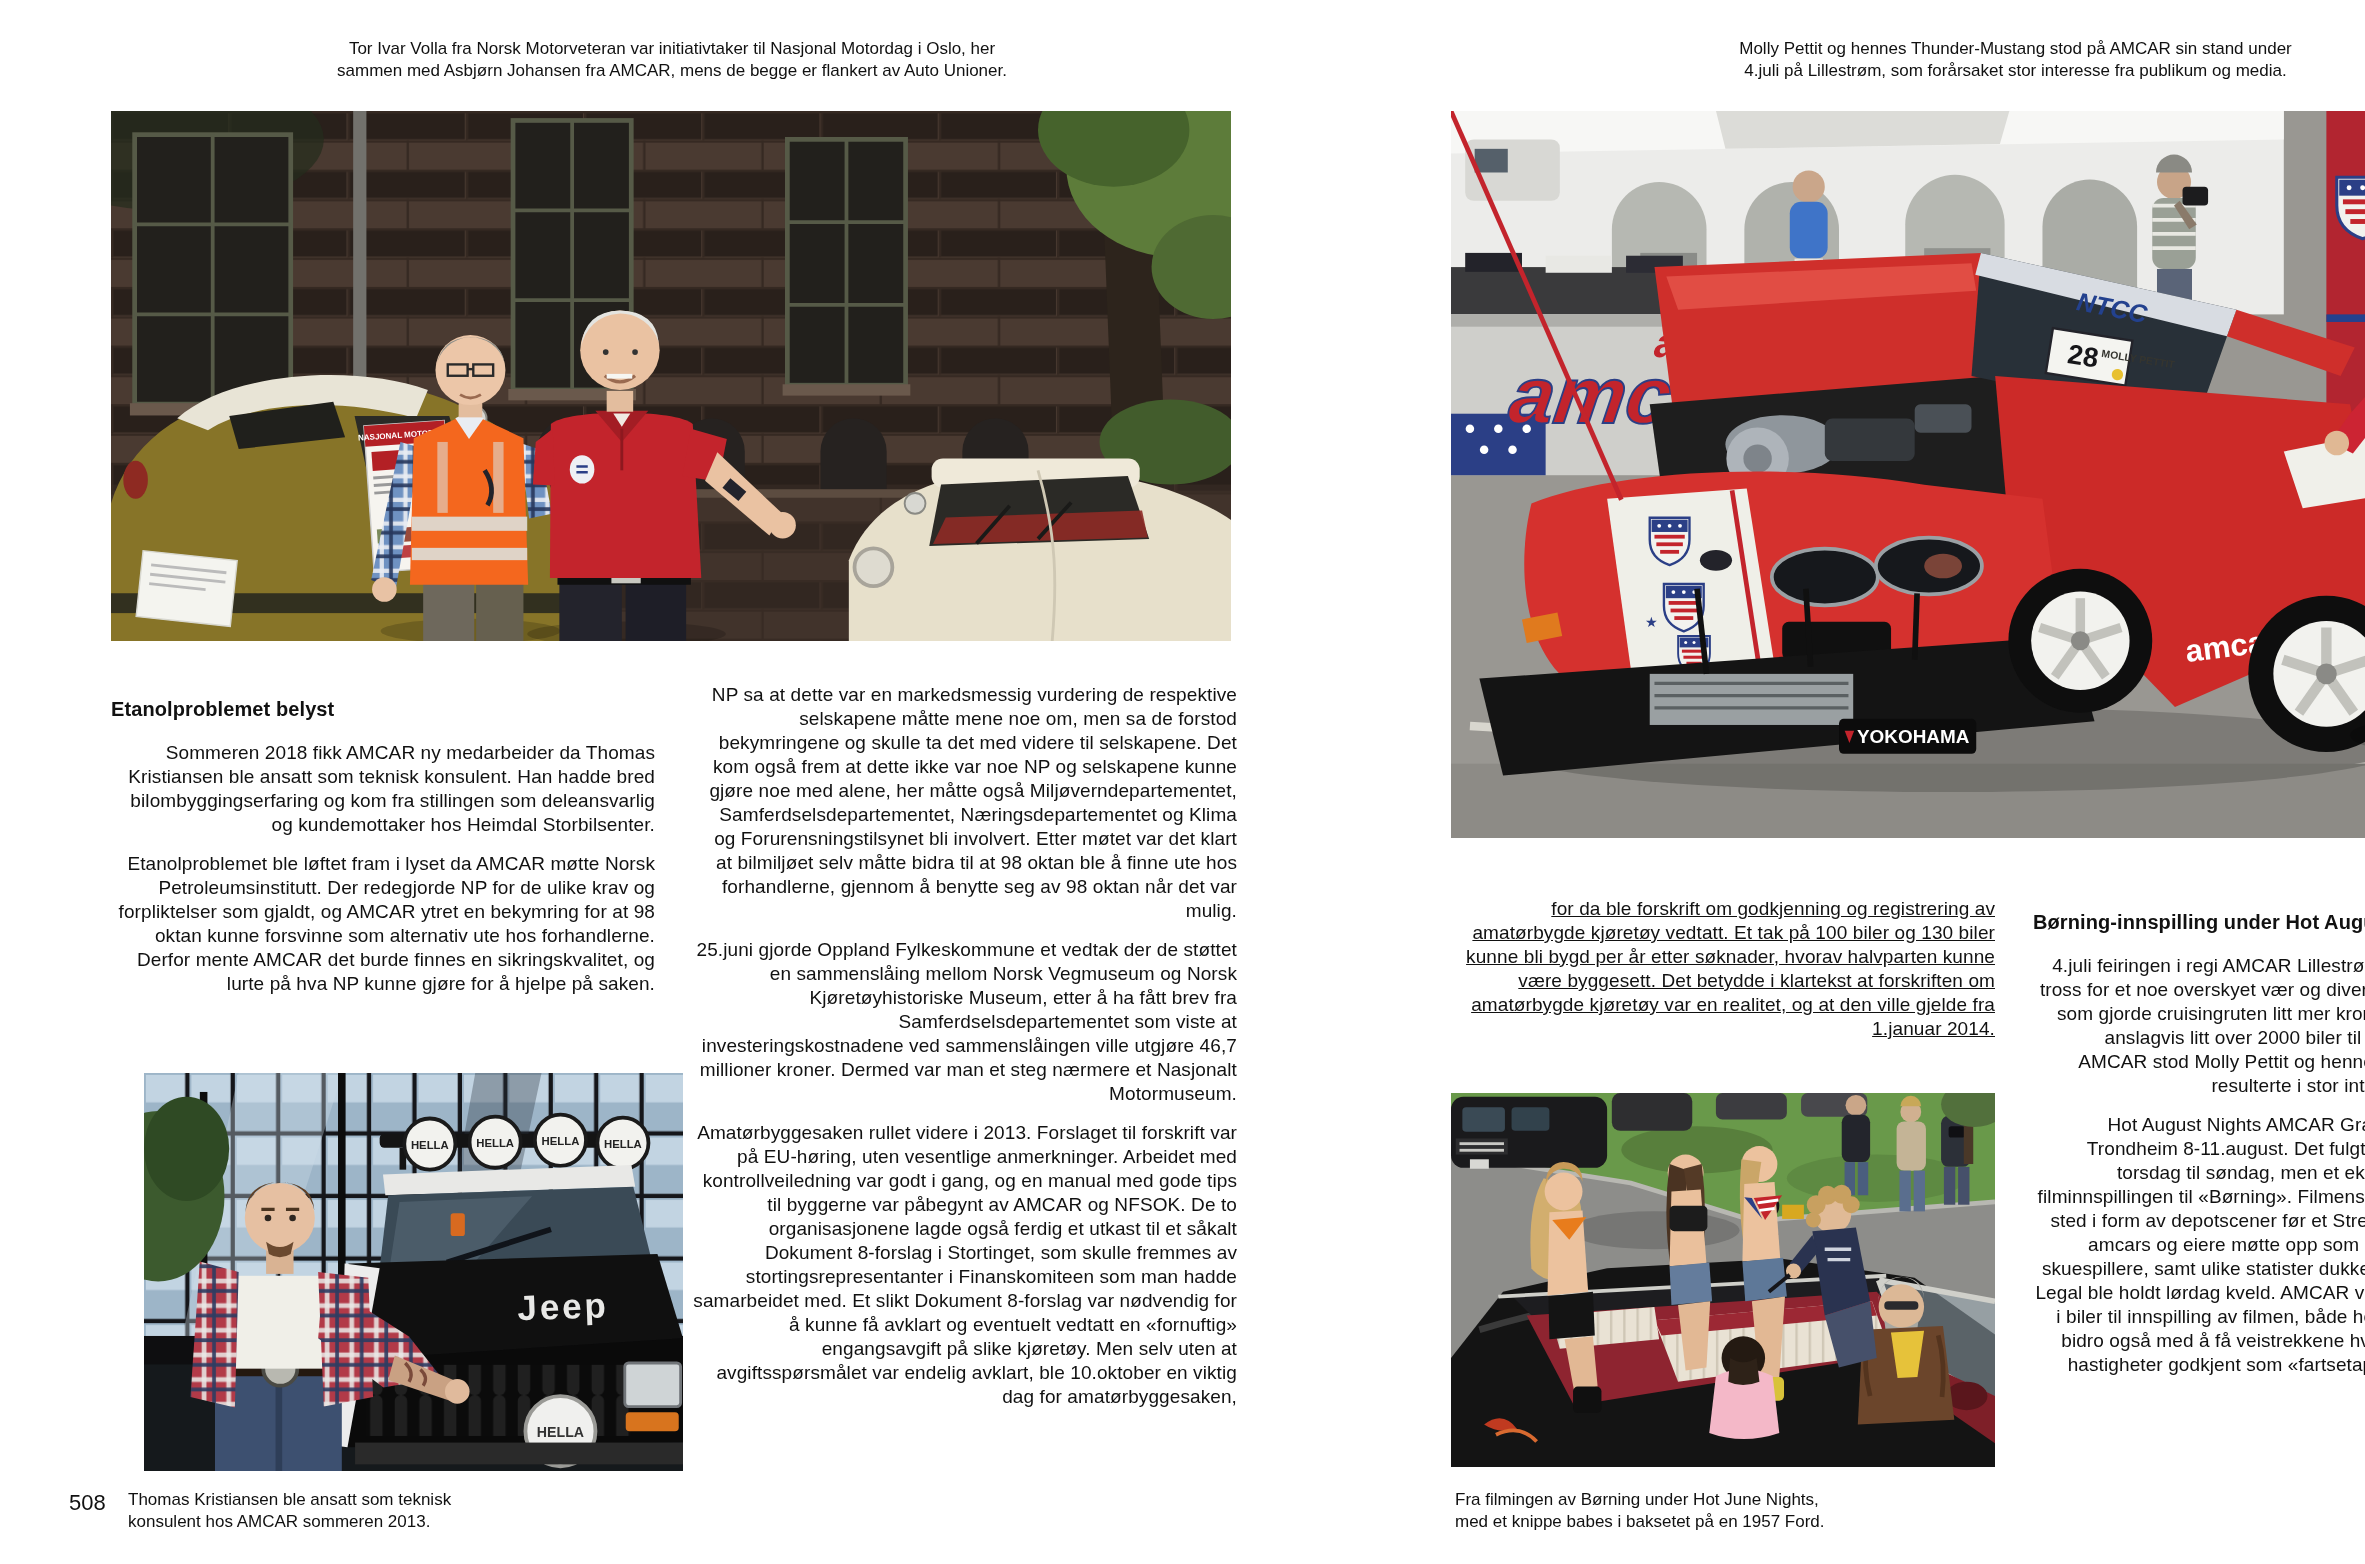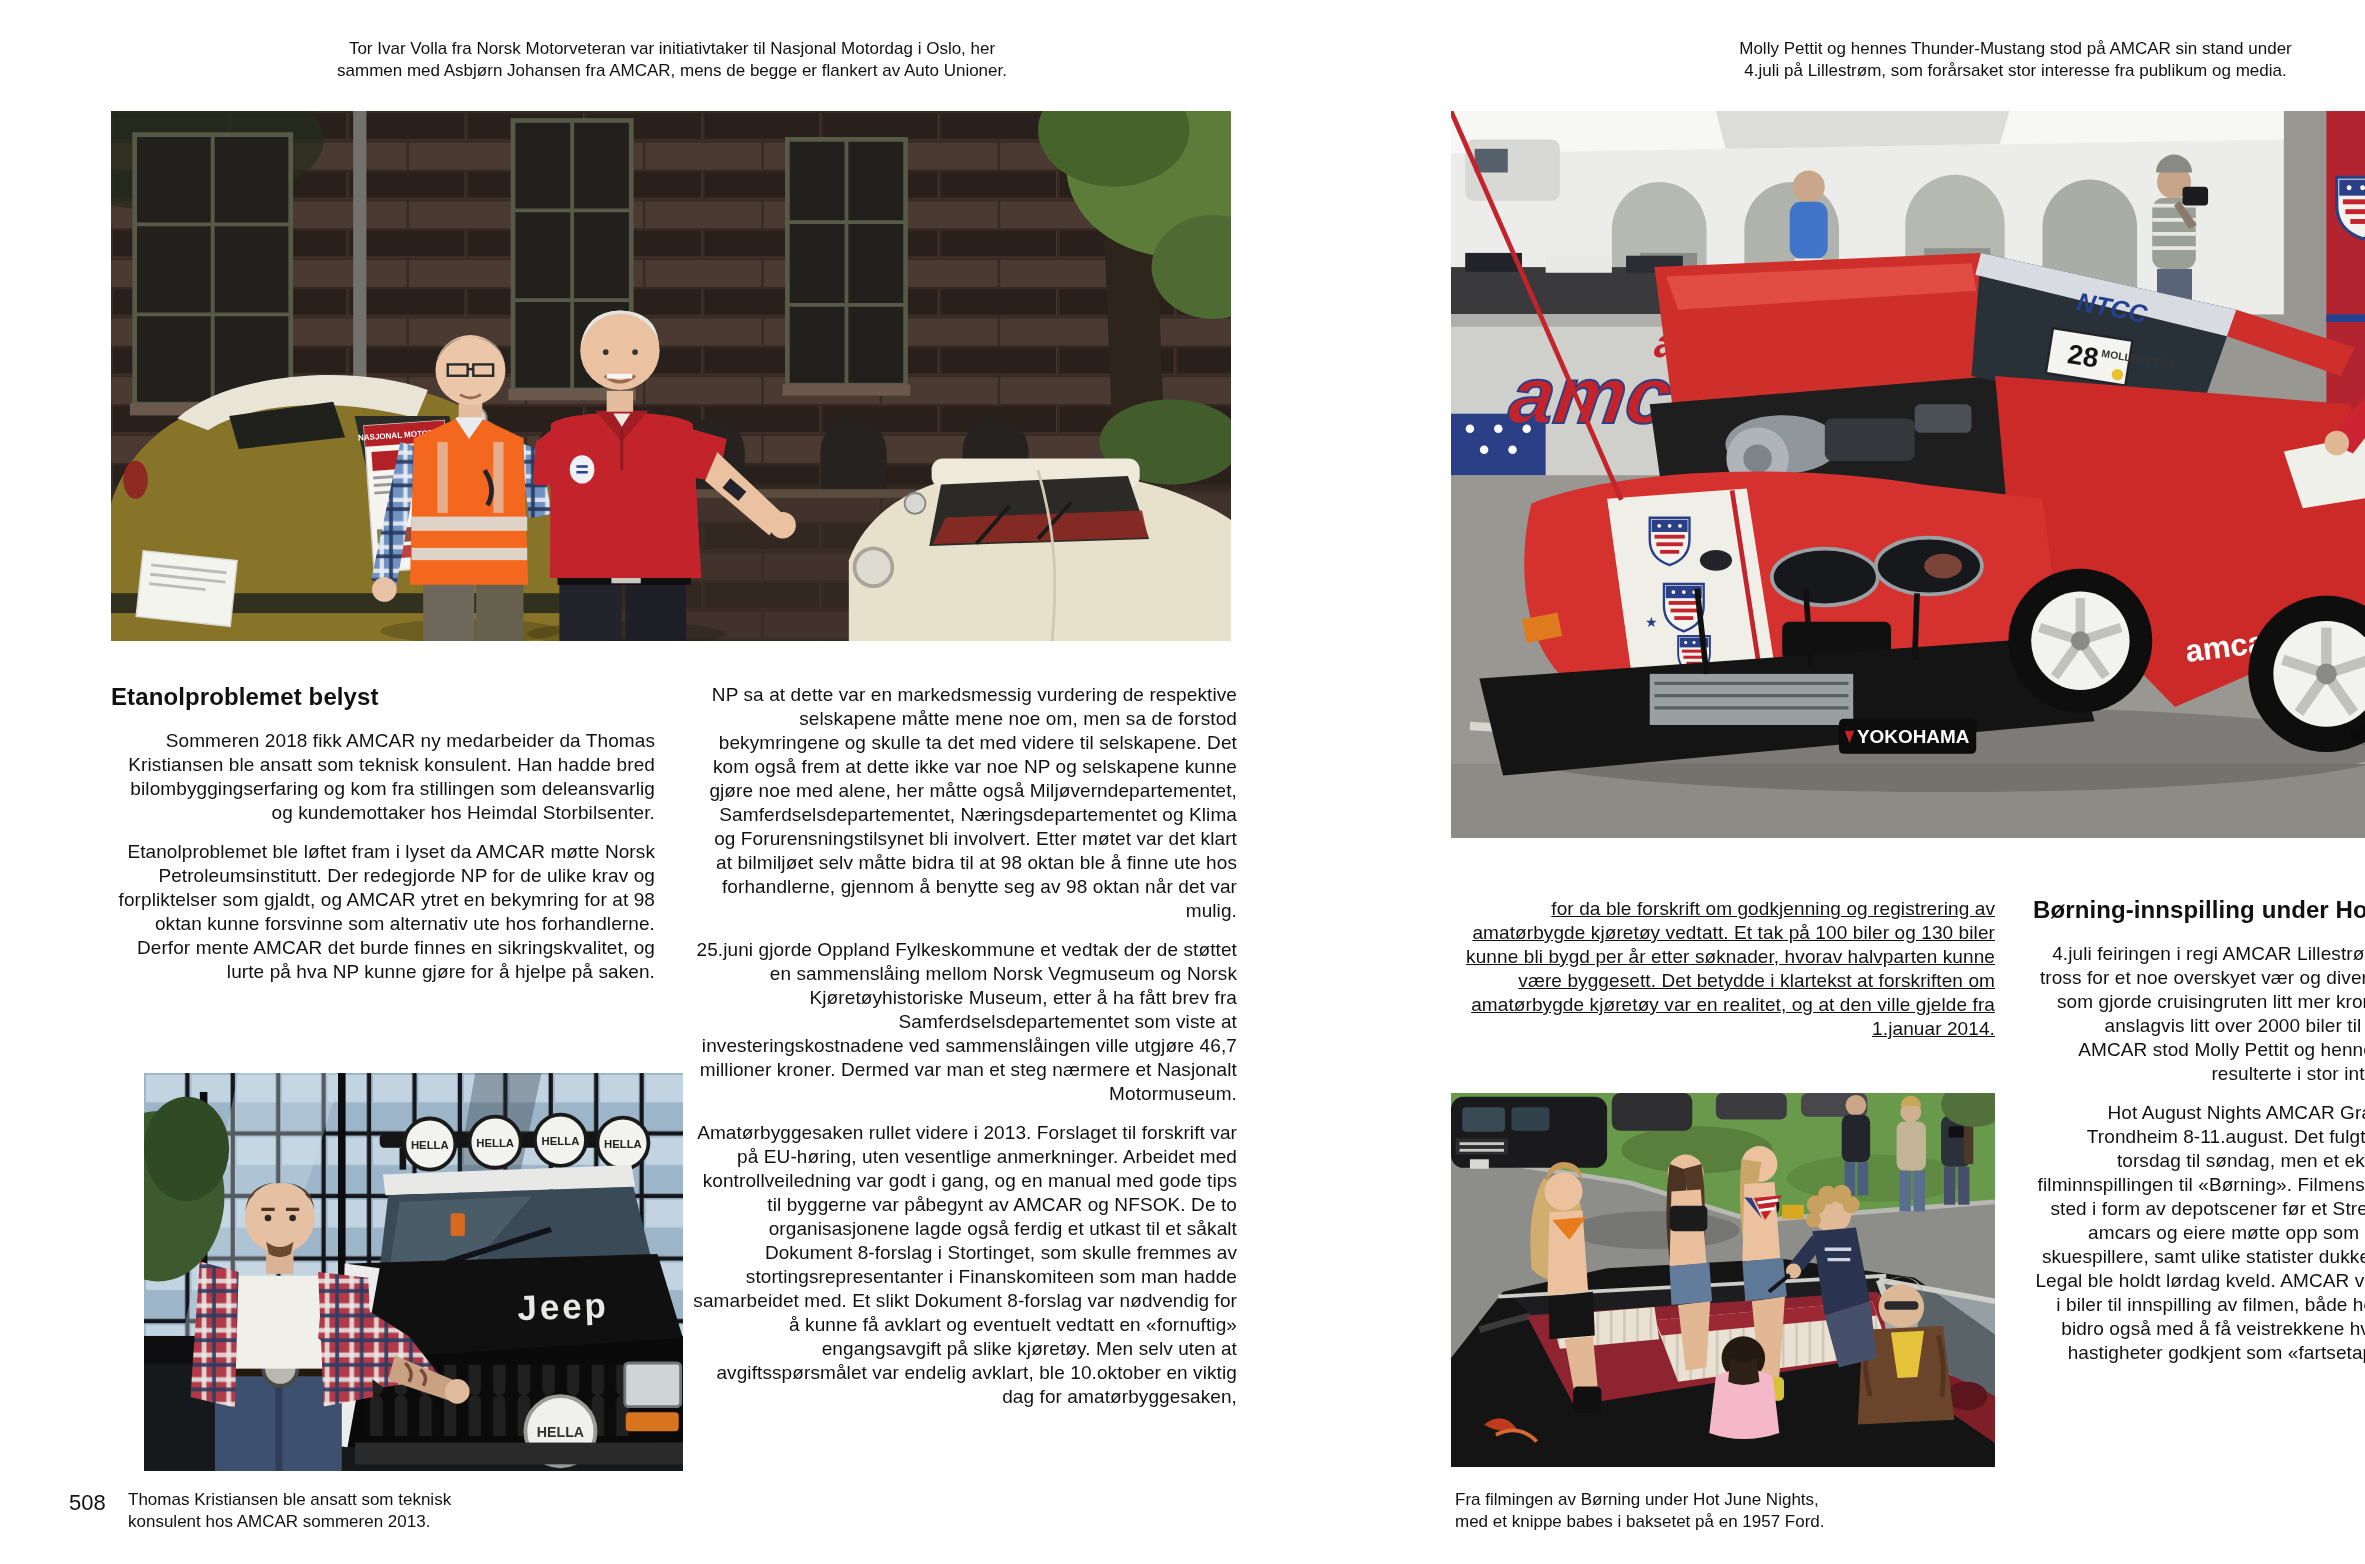--- a/index.html
+++ b/index.html
@@ -3,21 +3,21 @@
 <meta charset="utf-8">
 <style>
   html,body{margin:0;padding:0;background:#ffffff;}
   .spread{position:relative;width:2682px;height:1565px;background:#ffffff;overflow:hidden;
           font-family:"Liberation Sans",sans-serif;color:#111111;}
   .caption{position:absolute;font-size:17px;line-height:22px;color:#111;white-space:pre-line;}
   .caption.centered{text-align:center;}
   .pagenum{position:absolute;font-size:22px;color:#111;}
   .col{position:absolute;font-size:19px;line-height:24px;letter-spacing:0.1px;}
   .col p{margin:0 0 15px 0;text-align:right;}
-  .col h2{font-size:24px;line-height:26.5px;margin:0 0 18px 0;font-weight:bold;}
+  .col h2{font-size:20px;line-height:26.5px;margin:12px 0 18px 0;font-weight:bold;}
   .photo{position:absolute;overflow:hidden;}
   .photo svg{display:block;width:100%;height:100%;}
   svg text{font-family:"Liberation Sans",sans-serif;}
 </style>
 </head>
 <body>
 
 <div class="spread">
 
   <div class="caption centered" style="left:246px;top:38px;width:852px;">Tor Ivar Volla fra Norsk Motorveteran var initiativtaker til Nasjonal Motordag i Oslo, her

